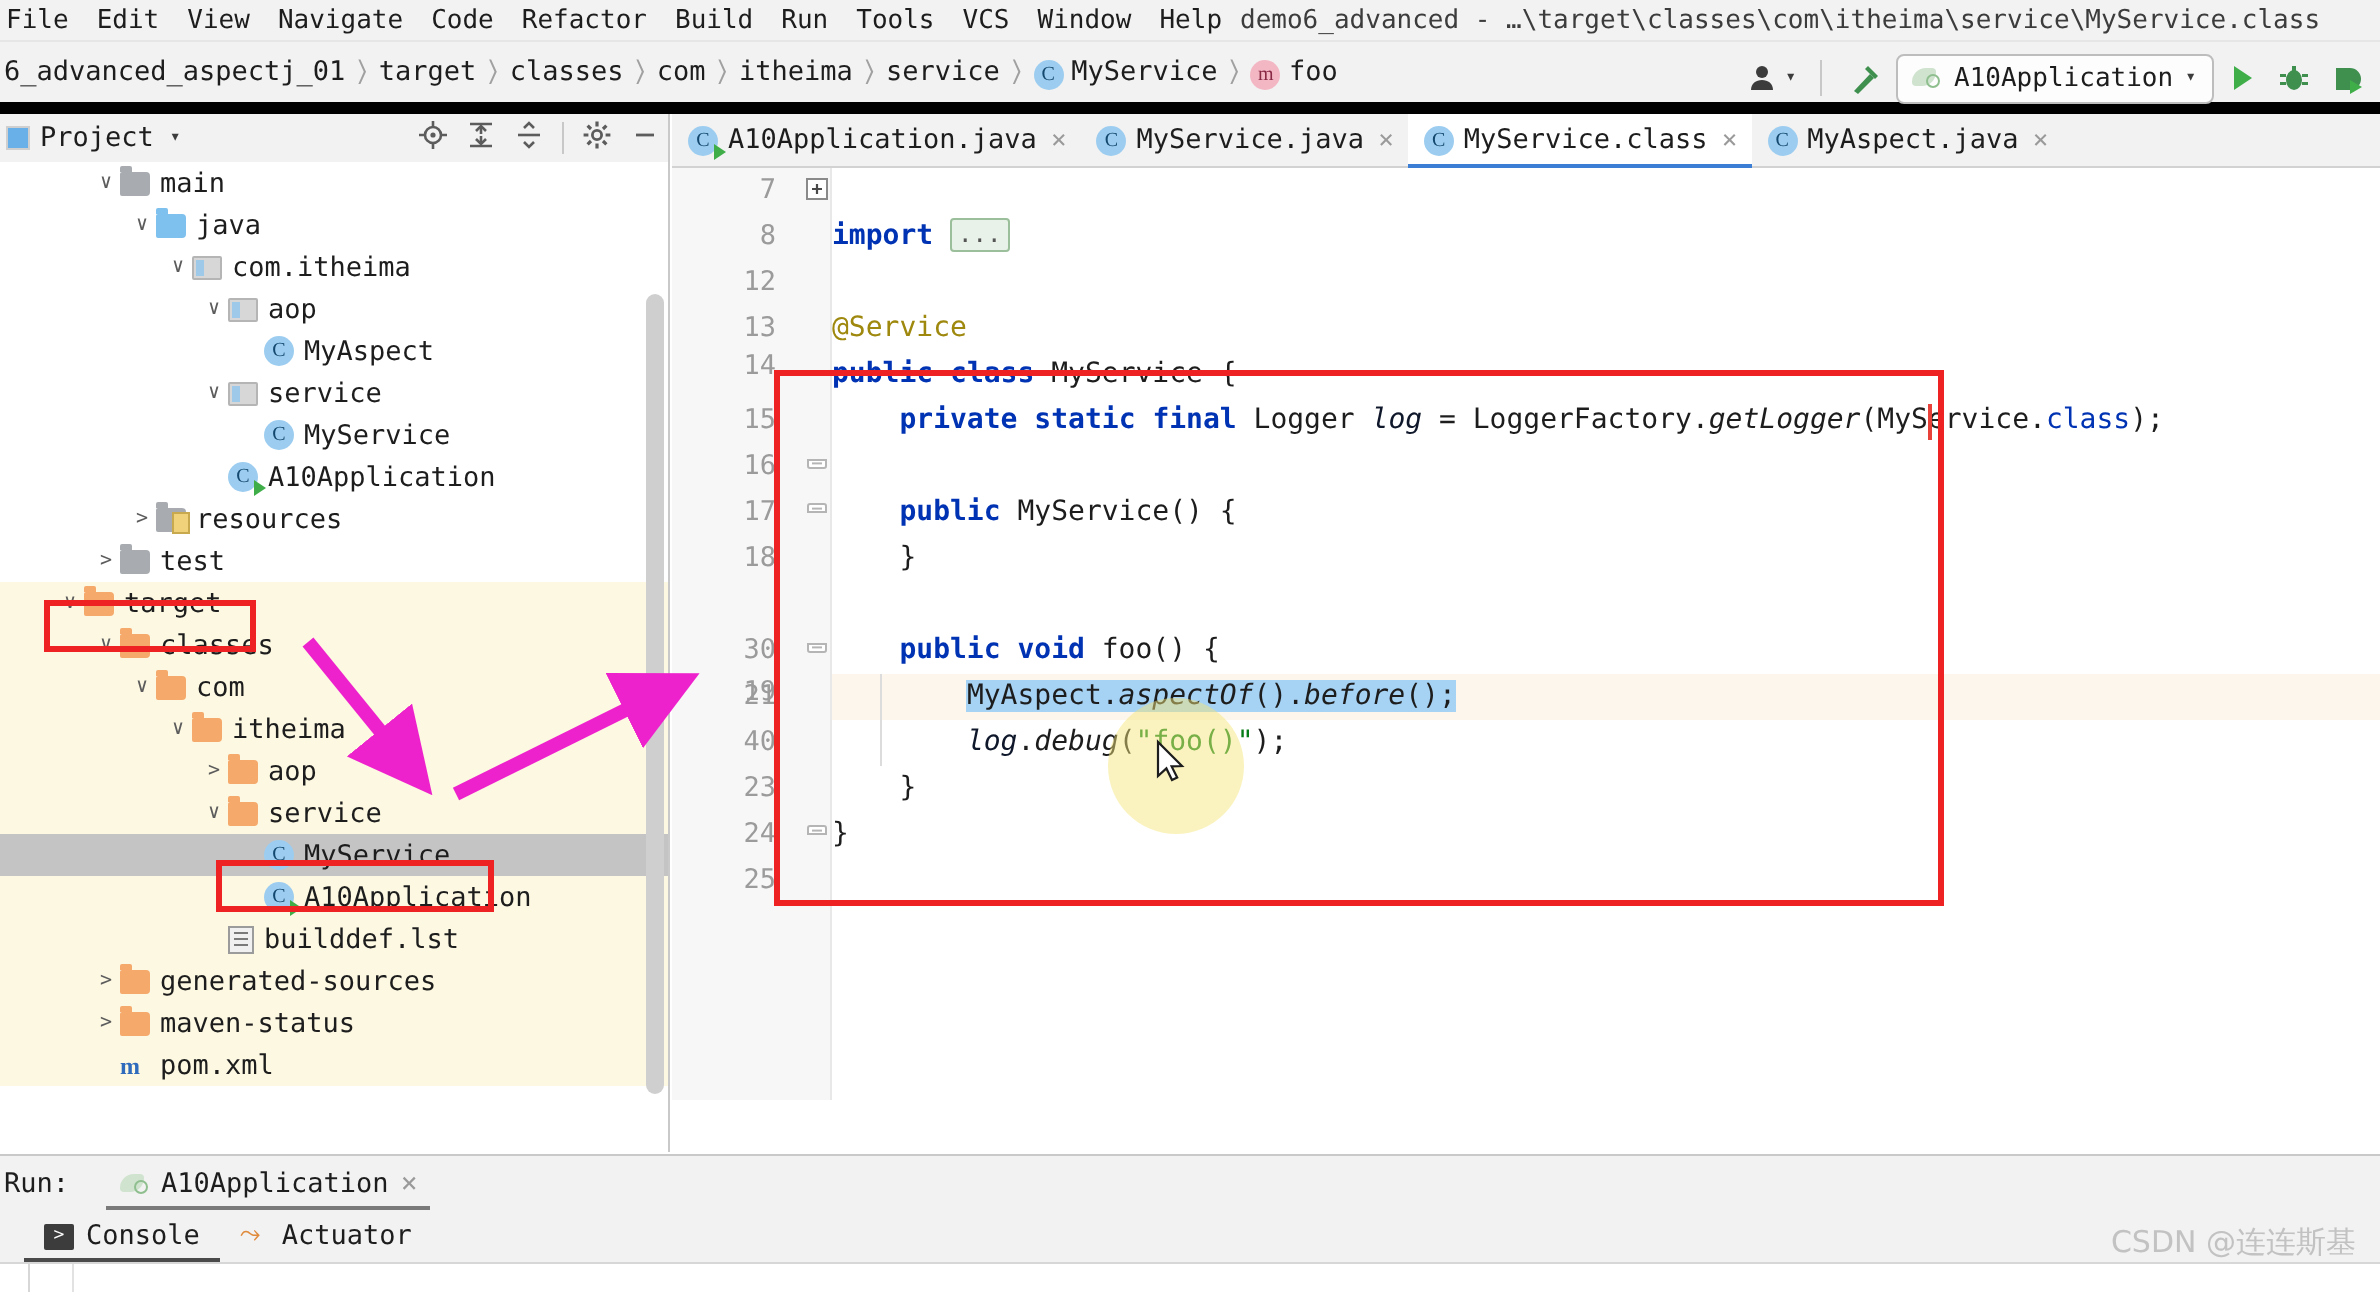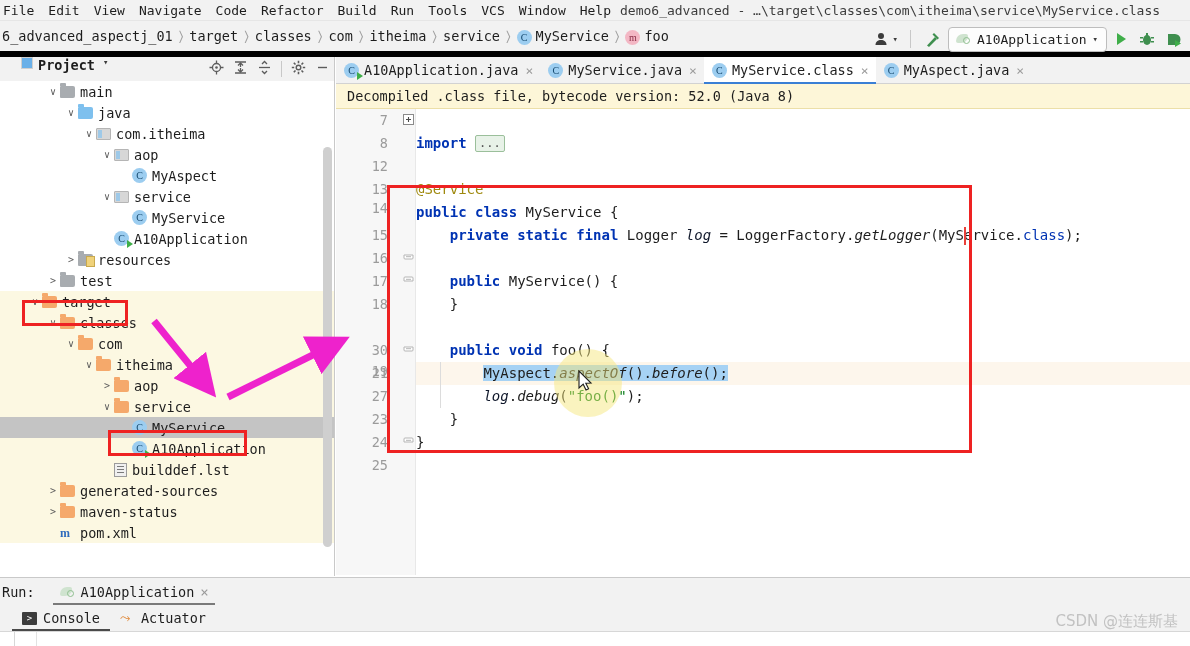--- a/index.html
+++ b/index.html
@@ -59,22 +59,22 @@
     background: #fdfdfd; font-size: 13px; color: #1d1d1d;
     white-space: nowrap;
   }
 
   
   .side {
     position: absolute; left: 0; top: 57px; width: 335px; height: 519px;
     background: #ffffff; border-right: 1px solid #c9c9c9;
   }
   .side-head {
-    position: relative; height: 24px; display: flex; 
-    padding-left: 21px; background: #f2f2f2; font-weight: bold;
+    position: relative; height: 24px; display: flex; align-items: center;
+    padding-left: 3px; background: #f2f2f2;
   }
   .side-title { font-size: 13.5px; color: #1d1d1d; }
   .pj-sq { width: 12px; height: 12px; background: #6ab0e8; border: 1px solid #cfcfcf; margin-right: 5px; }
   .side-head-icons { position: absolute; right: 4px; top: 0; height: 24px; display: flex; align-items: center; gap: 9px; }
   .tree { position: relative; height: 495px; overflow: hidden; background: #fff; }
   .tr {
     position: relative; height: 21px; display: flex; align-items: center;
     font-size: 13.5px; color: #1d1d1d; white-space: nowrap;
   }
   .tr.hl-yellow { background: #fcf8e2; }
@@ -482,39 +482,38 @@
           <span class="ic-class" style="margin-right: 0px;">C</span>
           <span>MyService.class</span>
           <span class="x">×</span>
         </div>
         <div class="tab">
           <span class="ic-class" style="margin-right: 0px;">C</span>
           <span>MyAspect.java</span>
           <span class="x">×</span>
         </div>
       </div>
-    <div class="notice">Decompiled .class file, bytecode version: 52.0 (Java 8)</div>
     <div class="code">
       <div class="gutter"></div>
       <div class="fgut"></div>
       <div class="rowhl" style="top:253px;"></div>
       <div id="lnums">
           <div class="lnum" style="top: 0px;">7</div>
           <div class="lnum" style="top: 23px;">8</div>
           <div class="lnum" style="top: 46px;">12</div>
           <div class="lnum" style="top: 69px;">13</div>
           <div class="lnum" style="top: 88px;">14</div>
           <div class="lnum" style="top: 115px;">15</div>
           <div class="lnum" style="top: 138px;">16</div>
           <div class="lnum" style="top: 161px;">17</div>
           <div class="lnum" style="top: 184px;">18</div>
           <div class="lnum" style="top: 207px; margin-top: 44px;">19</div>
           <div class="lnum" style="top: 230px;">30</div>
           <div class="lnum" style="top: 253px;">21</div>
-          <div class="lnum" style="top: 276px;">27</div>
+          <div class="lnum" style="top: 276px;">40</div>
           <div class="lnum" style="top: 299px;">23</div>
           <div class="lnum" style="top: 322px;">24</div>
           <div class="lnum" style="top: 345px;">25</div>
         </div>
 
       <div class="fmark" style="top:0px;">
         <svg width="11" height="11" viewBox="0 0 11 11" style="vertical-align:-1px">
             <rect x="0.5" y="0.5" width="10" height="10" fill="#fff" stroke="#8a8a8a"></rect>
             <path d="M3 5.5h5M5.5 3v5" stroke="#4a4a4a" stroke-width="1.1"></path>
           </svg>

